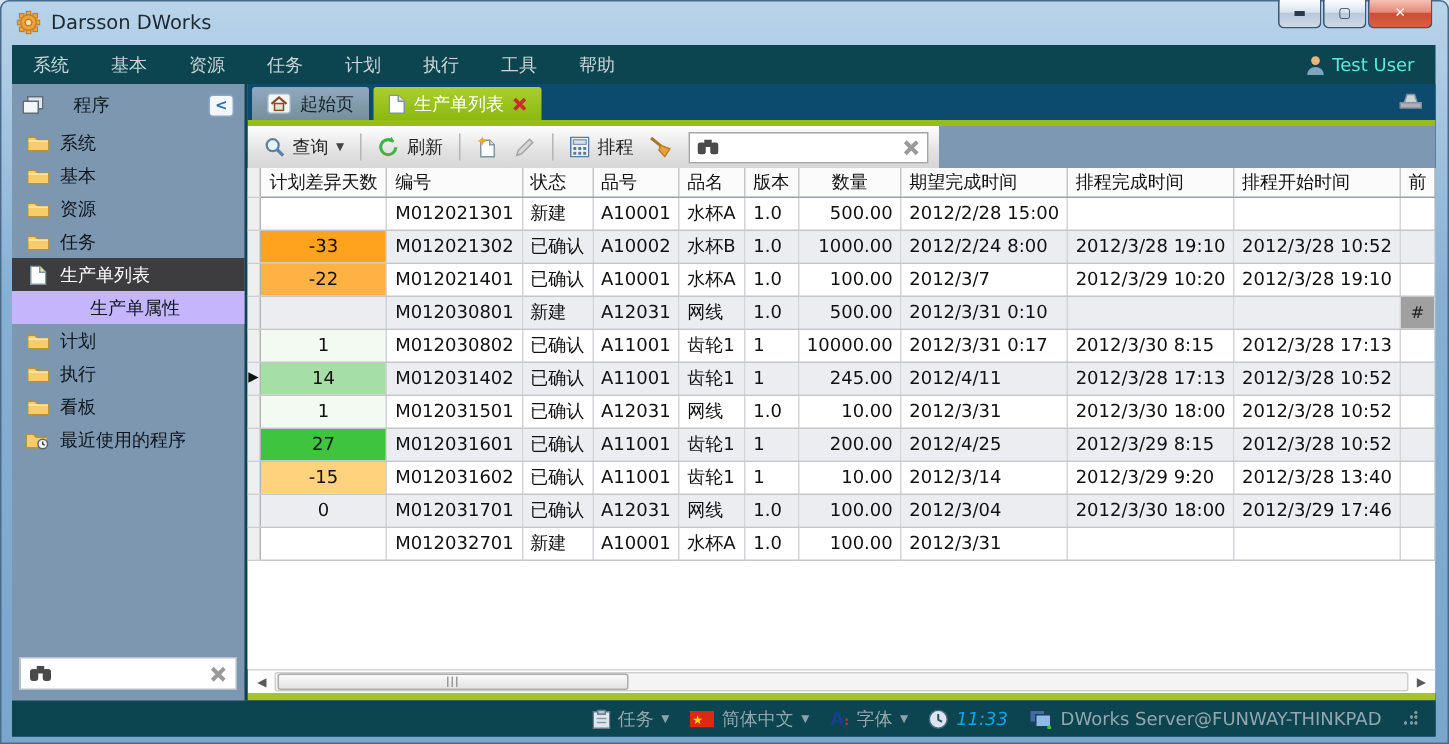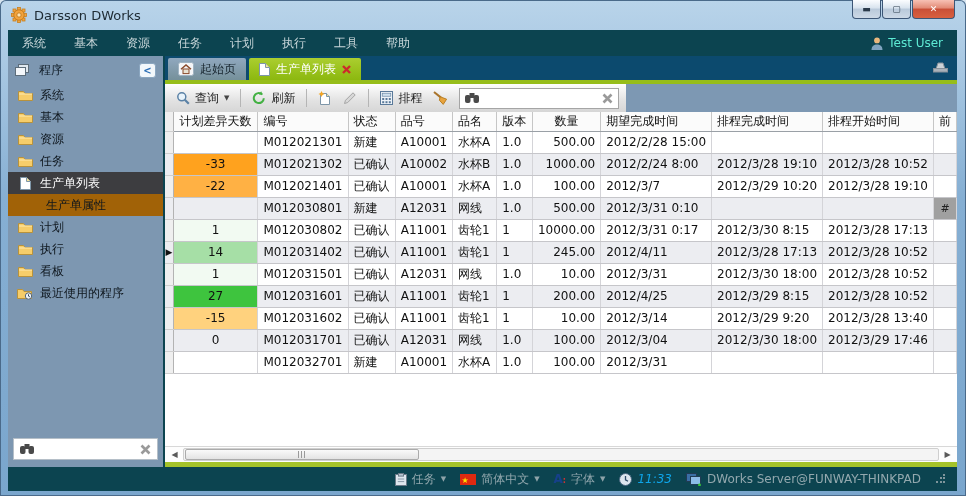--- a/index.html
+++ b/index.html
@@ -17,27 +17,27 @@
   
   .app{position:absolute;left:8px;top:30px;width:949px;height:461px;background:#0c4450;display:flex;flex-direction:column;}
   
   .menubar{height:26px;display:flex;align-items:center;font-size:12px;color:#c9d7da;flex:0 0 auto;}
   .menu-item{padding:0 14px;cursor:default;}
   .user-area{margin-left:auto;display:flex;align-items:center;gap:5px;padding-right:14px;color:#5eead4;font-size:12px;}
   
   .mainrow{flex:1;display:flex;min-height:0;}
   .sidebar{width:157px;background:#7d97b1;display:flex;flex-direction:column;position:relative;flex:0 0 auto;
            border-right:2px solid #0c4450;}
-  .side-header{height:28px;display:flex;align-items:center;gap:10px;padding:11px 7px;font-size:12px;color:#101c26;}
+  .side-header{height:28px;display:flex;align-items:center;gap:20px;padding:11px 7px;font-size:12px;color:#101c26;}
   .collapse-btn{margin-left:auto;width:17px;height:15px;background:#f2f7fb;border:1px solid #8aa6c0;border-radius:3px;
                 color:#2a6db5;font-size:10px;line-height:13px;text-align:center;font-weight:bold;}
   .nav-item{height:22px;display:flex;align-items:center;gap:7px;padding-left:9px;font-size:12px;color:#0e161d;cursor:default;}
   .nav-item .ic{width:16px;display:flex;justify-content:center;}
   .nav-item.selected{background:#3d3d40;color:#fff;}
-  .nav-item.sub{background:#a16207;padding-left:38px;}
+  .nav-item.sub{background:#c4b5fd;padding-left:52px;}
   .side-search{position:absolute;left:5px;right:5px;bottom:7px;height:22px;background:#fff;border:1px solid #b5bfc8;
                display:flex;align-items:center;padding:0 6px;gap:5px;}
   .side-search input{flex:1;border:none;outline:none;font-size:12px;min-width:0;}
   
   .content{flex:1;display:flex;flex-direction:column;min-width:0;background:#0c4a6e;}
   .tabstrip{height:24px;display:flex;align-items:flex-end;padding-left:3px;gap:3px;position:relative;flex:0 0 auto;}
   .tab{height:22px;display:flex;align-items:center;gap:6px;padding:0 10px;font-size:12px;border-radius:2px 2px 0 0;cursor:default;}
   .tab.inactive{background:linear-gradient(#90a8bf,#75909a);color:#18262f;}
   .tab.active{background:linear-gradient(#abce2f,#8cb80f);color:#fff;}
   .pin-btn{position:absolute;right:8px;top:4px;}

